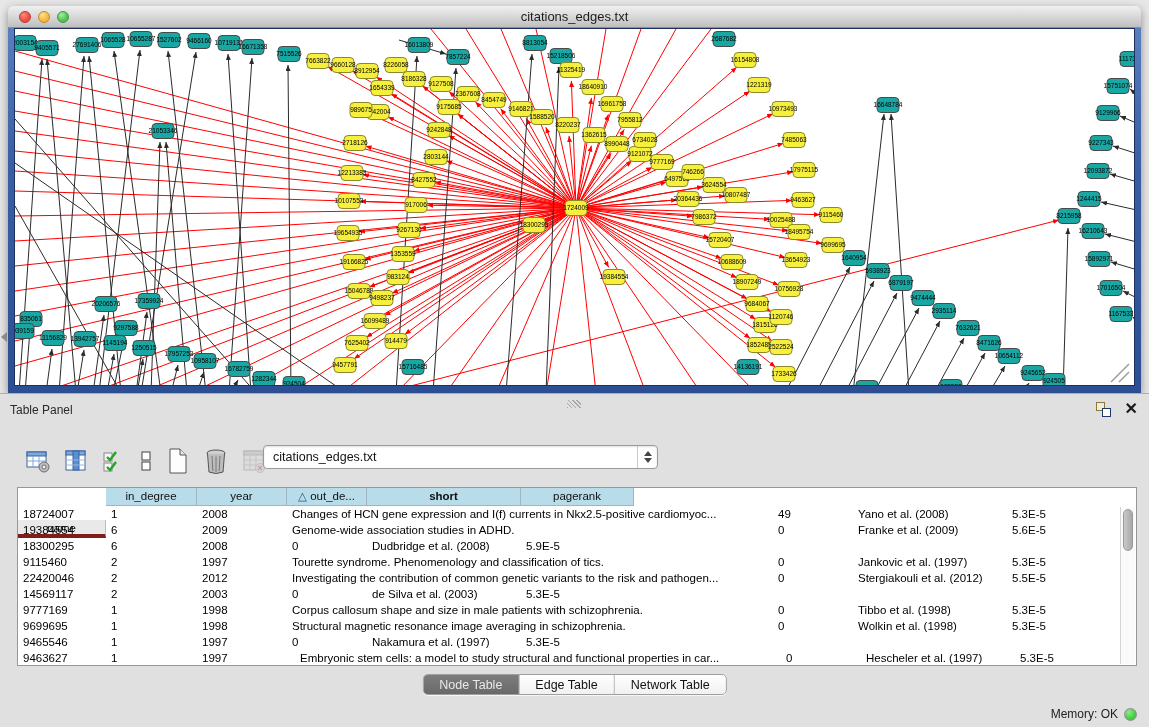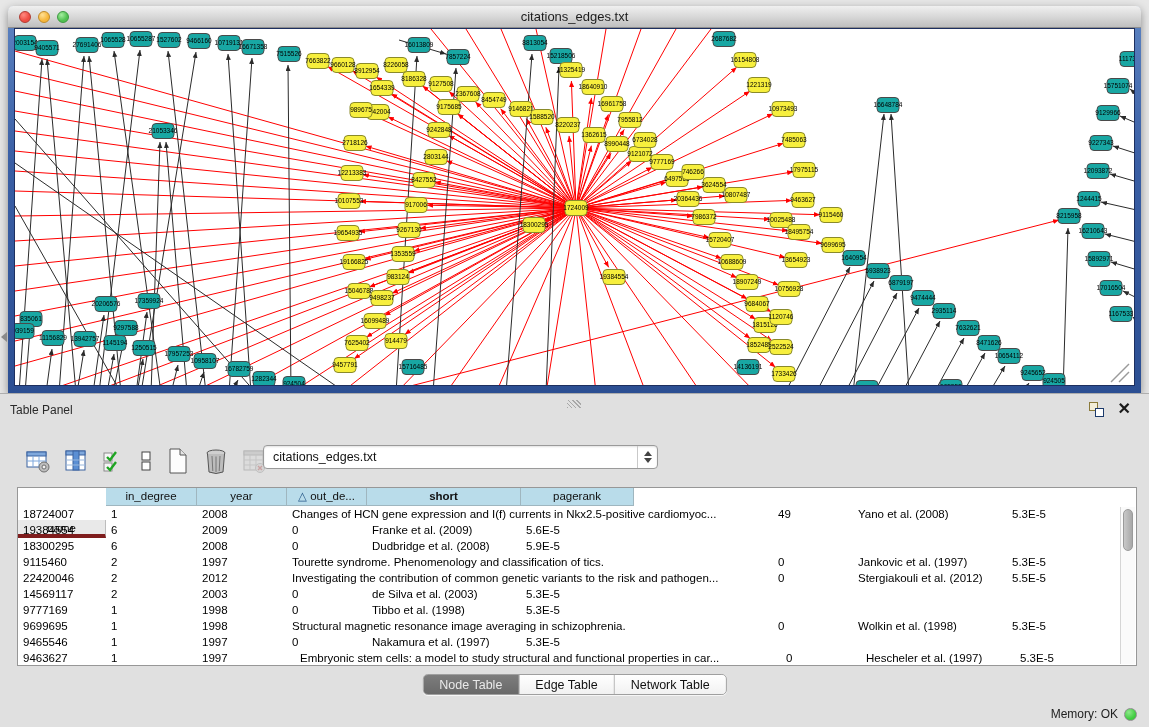--- a/index.html
+++ b/index.html
@@ -24,21 +24,21 @@
     background:#ffffff; border:1px solid #1d2f5f; overflow:hidden; }
   .canvas svg { display:block; width:100%; height:100%; }
 
   
   .desk-arrow { position:absolute; left:1px; top:332px; width:0; height:0;
     border-top:5px solid transparent; border-bottom:5px solid transparent; border-right:6px solid #8a8a8a; }
 
   
   .table-panel { position:absolute; left:0; top:393px; width:1149px; height:334px;
     background:#e0e0e0; border-top:1px solid #aeaeae; }
-  .panel-header { position:absolute; left:0; top:4px; right:8px; height:24px;padding-left:15px; }
+  .panel-header { position:absolute; left:0; top:4px; right:1px; height:24px;padding-left:15px; }
   .panel-title { position:absolute; left:10px; top:5px; font-size:12px; color:#2a2a2a; }
   .panel-actions { position:absolute; right:10px; top:3px; display:flex; gap:14px; align-items:center; }
   .float-icon { position:relative; width:15px; height:15px; }
   .float-icon .sq1 { position:absolute; left:0; top:0; width:9px; height:9px; border:1px solid #8a7a3a; background:#f2edd8; }
   .float-icon .sq2 { position:absolute; right:0; bottom:0; width:9px; height:9px; border:1px solid #1c3a6b; background:#fff; }
   .close-x { font-size:16px; font-weight:bold; color:#1a1a1a; line-height:16px; cursor:default; }
 
   .grip { position:absolute; left:567px; top:6px; width:14px; height:8px;
     background:repeating-linear-gradient(45deg,#9a9a9a 0 1px,transparent 1px 3px); opacity:.8; }
 
@@ -641,20 +641,21 @@
           <div class="td" style="width: 90px;">2008</div>
           <div class="td" style="width: 486px;">Changes of HCN gene expression and I(f) currents in Nkx2.5-positive cardiomyoc...</div>
           <div class="td" style="width: 80px;">49</div>
           <div class="td" style="width: 154px;">Yano et al. (2008)</div>
           <div class="td" style="width: 113px;">5.3E-5</div>
         </div>
         <div class="tr">
           <div class="td" style="width: 88px;">19384554</div>
           <div class="td" style="width: 91px;">6</div>
           <div class="td" style="width: 90px;">2009</div>
+          <div class="td" style="width: 486px;">Genome-wide association studies in ADHD.</div>
           <div class="td" style="width: 80px;">0</div>
           <div class="td" style="width: 154px;">Franke et al. (2009)</div>
           <div class="td" style="width: 113px;">5.6E-5</div>
         </div>
         <div class="tr">
           <div class="td" style="width: 88px;">18300295</div>
           <div class="td" style="width: 91px;">6</div>
           <div class="td" style="width: 90px;">2008</div>
           <div class="td" style="width: 80px;">0</div>
           <div class="td" style="width: 154px;">Dudbridge et al. (2008)</div>
@@ -683,20 +684,21 @@
           <div class="td" style="width: 91px;">2</div>
           <div class="td" style="width: 90px;">2003</div>
           <div class="td" style="width: 80px;">0</div>
           <div class="td" style="width: 154px;">de Silva et al. (2003)</div>
           <div class="td" style="width: 113px;">5.3E-5</div>
         </div>
         <div class="tr">
           <div class="td" style="width: 88px;">9777169</div>
           <div class="td" style="width: 91px;">1</div>
           <div class="td" style="width: 90px;">1998</div>
+          <div class="td" style="width: 486px;">Corpus callosum shape and size in male patients with schizophrenia.</div>
           <div class="td" style="width: 80px;">0</div>
           <div class="td" style="width: 154px;">Tibbo et al. (1998)</div>
           <div class="td" style="width: 113px;">5.3E-5</div>
         </div>
         <div class="tr">
           <div class="td" style="width: 88px;">9699695</div>
           <div class="td" style="width: 91px;">1</div>
           <div class="td" style="width: 90px;">1998</div>
           <div class="td" style="width: 486px;">Structural magnetic resonance image averaging in schizophrenia.</div>
           <div class="td" style="width: 80px;">0</div>

